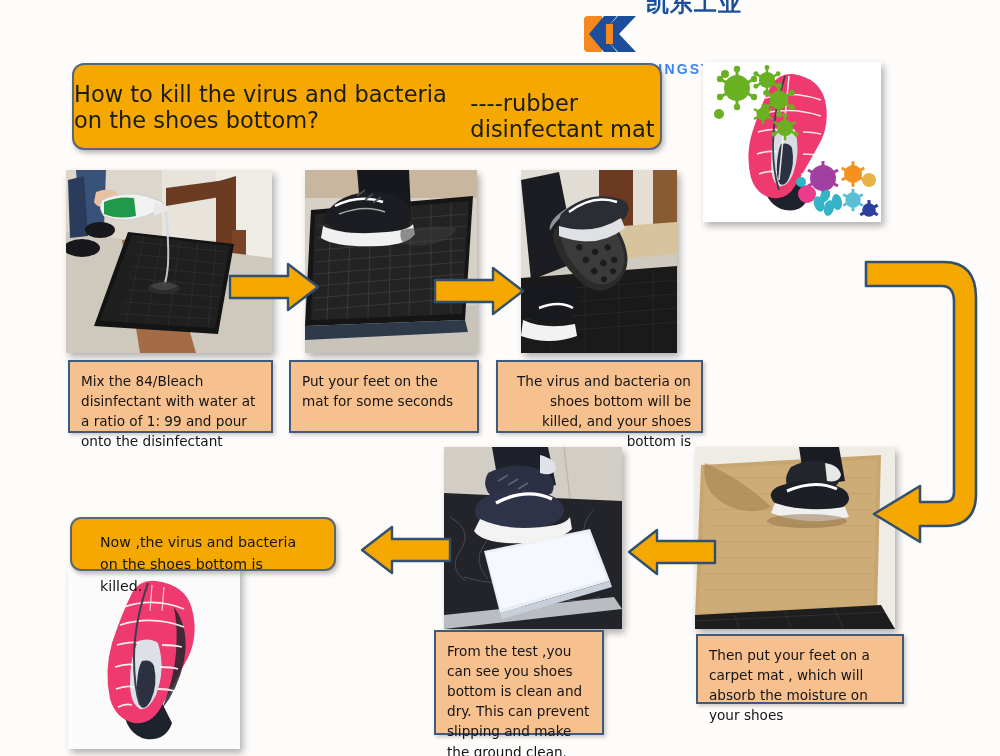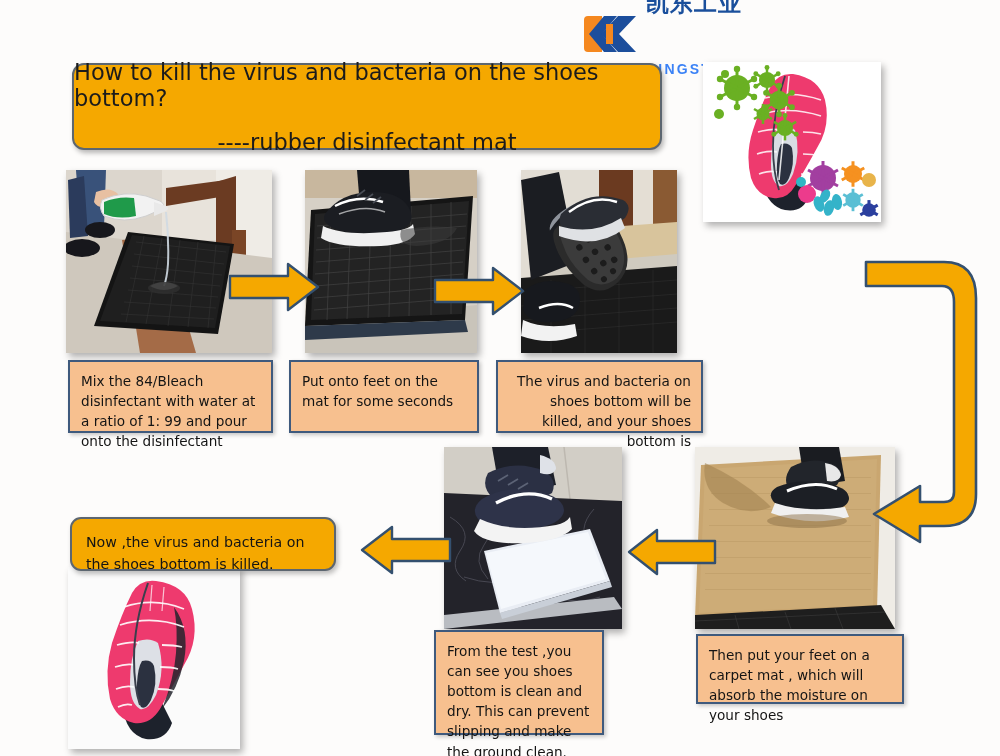--- a/index.html
+++ b/index.html
@@ -63,21 +63,21 @@
     position: absolute;
     left: 72px;
     top: 63px;
     width: 590px;
     height: 87px;
     background: #f5a800;
     border: 2px solid #5c6670;
     border-radius: 12px;
     box-sizing: border-box;
     display: flex;
-    flex-direction: column;
+    flex-direction: row;
     align-items: center;
     justify-content: center;
     box-shadow: 2px 3px 5px rgba(0,0,0,0.28);
   }
   .title-line1 {
     font-size: 22.5px;
     color: #1b1b1b;
     font-family: "DejaVu Sans", sans-serif;
   }
   .title-line2 {
@@ -108,21 +108,21 @@
     color: #141414;
     font-family: "DejaVu Sans", sans-serif;
     box-shadow: 2px 2px 4px rgba(0,0,0,0.22);
   }
   .cap-final {
     position: absolute;
     box-sizing: border-box;
     background: #f5a800;
     border: 2px solid #5c6670;
     border-radius: 11px;
-    padding: 12px 14px;
+    padding: 12px 28px;
     font-size: 14.2px;
     line-height: 1.55;
     color: #141414;
     font-family: "DejaVu Sans", sans-serif;
     box-shadow: 2px 3px 5px rgba(0,0,0,0.26);
   }
 
   
   .arrow { position: absolute; }
   .arrow svg { display: block; overflow: visible; }
@@ -581,21 +581,21 @@
         <g stroke="#ffffff" stroke-width="1.2" opacity="0.7" fill="none">
           <path d="M84 18 l-2 26"></path>
             <path d="M96 20 l-2 24"></path>
         </g>
       </svg>
     </div>
   </div>
 
   <div class="cap" style="left:68px; top:360px; width:205px; height:73px;">Mix the 84/Bleach disinfectant with water at a ratio of 1: 99 and pour onto the disinfectant</div>
 
-  <div class="cap" style="left:289px; top:360px; width:190px; height:73px;">Put onto feet on the mat for some seconds</div>
+  <div class="cap" style="left:289px; top:360px; width:190px; height:73px;">Put your feet on the mat for some seconds</div>
 
   <div class="cap" style="left:496px; top:360px; width:207px; height:73px;text-align:right;">The virus and bacteria on shoes bottom  will be killed, and your shoes bottom is</div>
 
   <div class="cap" style="left:696px; top:634px; width:208px; height:70px;">Then put your feet on a carpet mat , which will absorb the moisture on  your shoes</div>
 
   <div class="cap" style="left:434px; top:630px; width:170px; height:105px;">From the test ,you can see you shoes bottom is clean and dry. This can prevent slipping and make the ground clean.</div>
 
   <div class="cap-final" style="left:70px; top:517px; width:266px; height:54px;">Now ,the virus and bacteria on the shoes bottom is killed.</div>
 
   <div class="arrow" style="left:228px; top:262px;">

